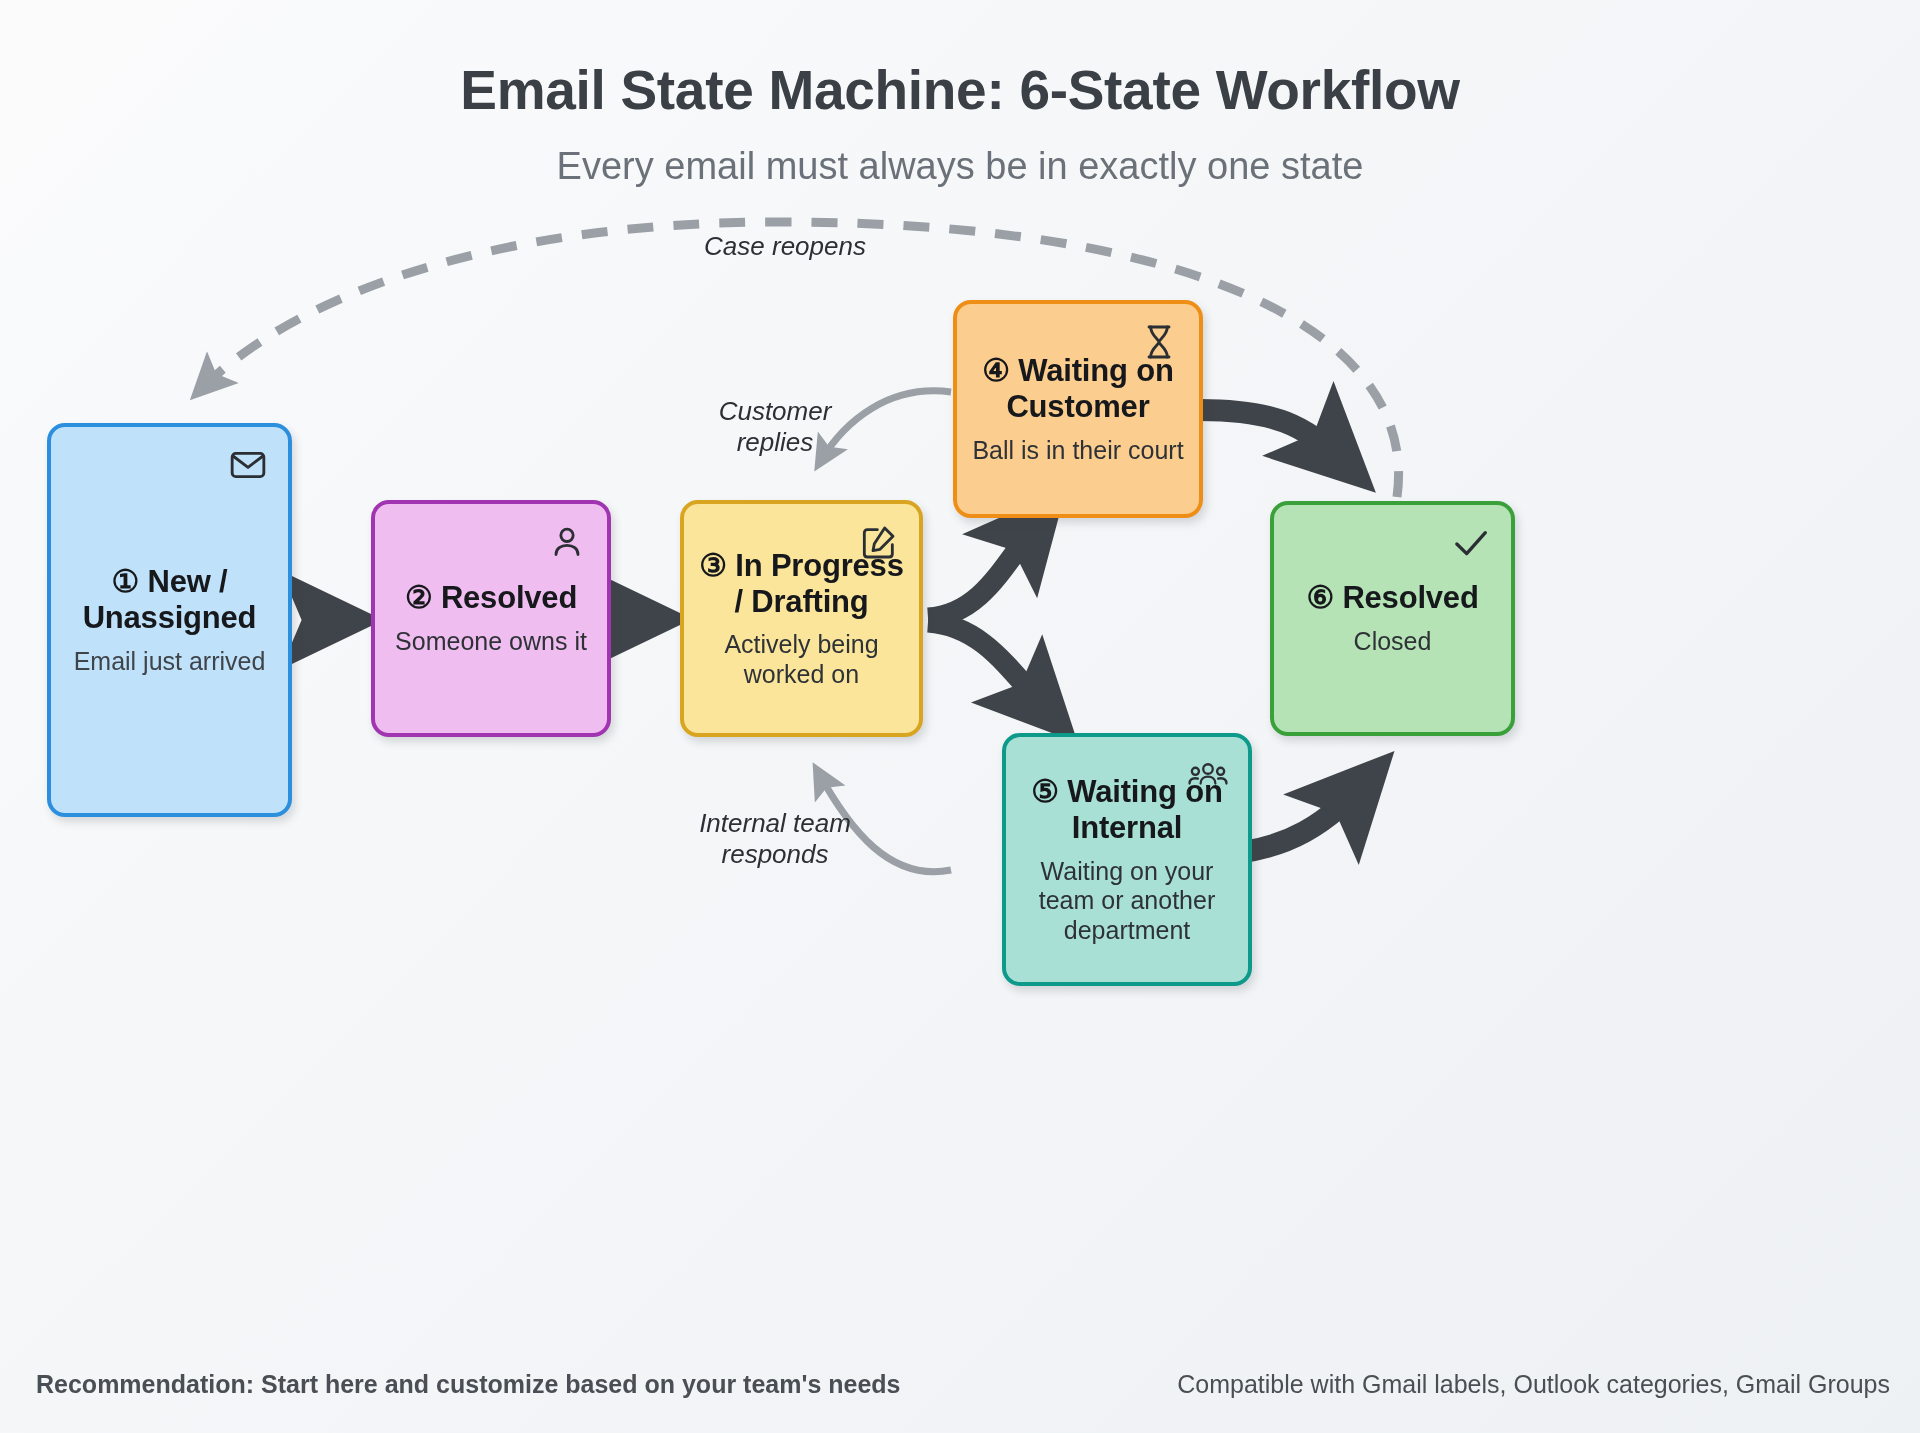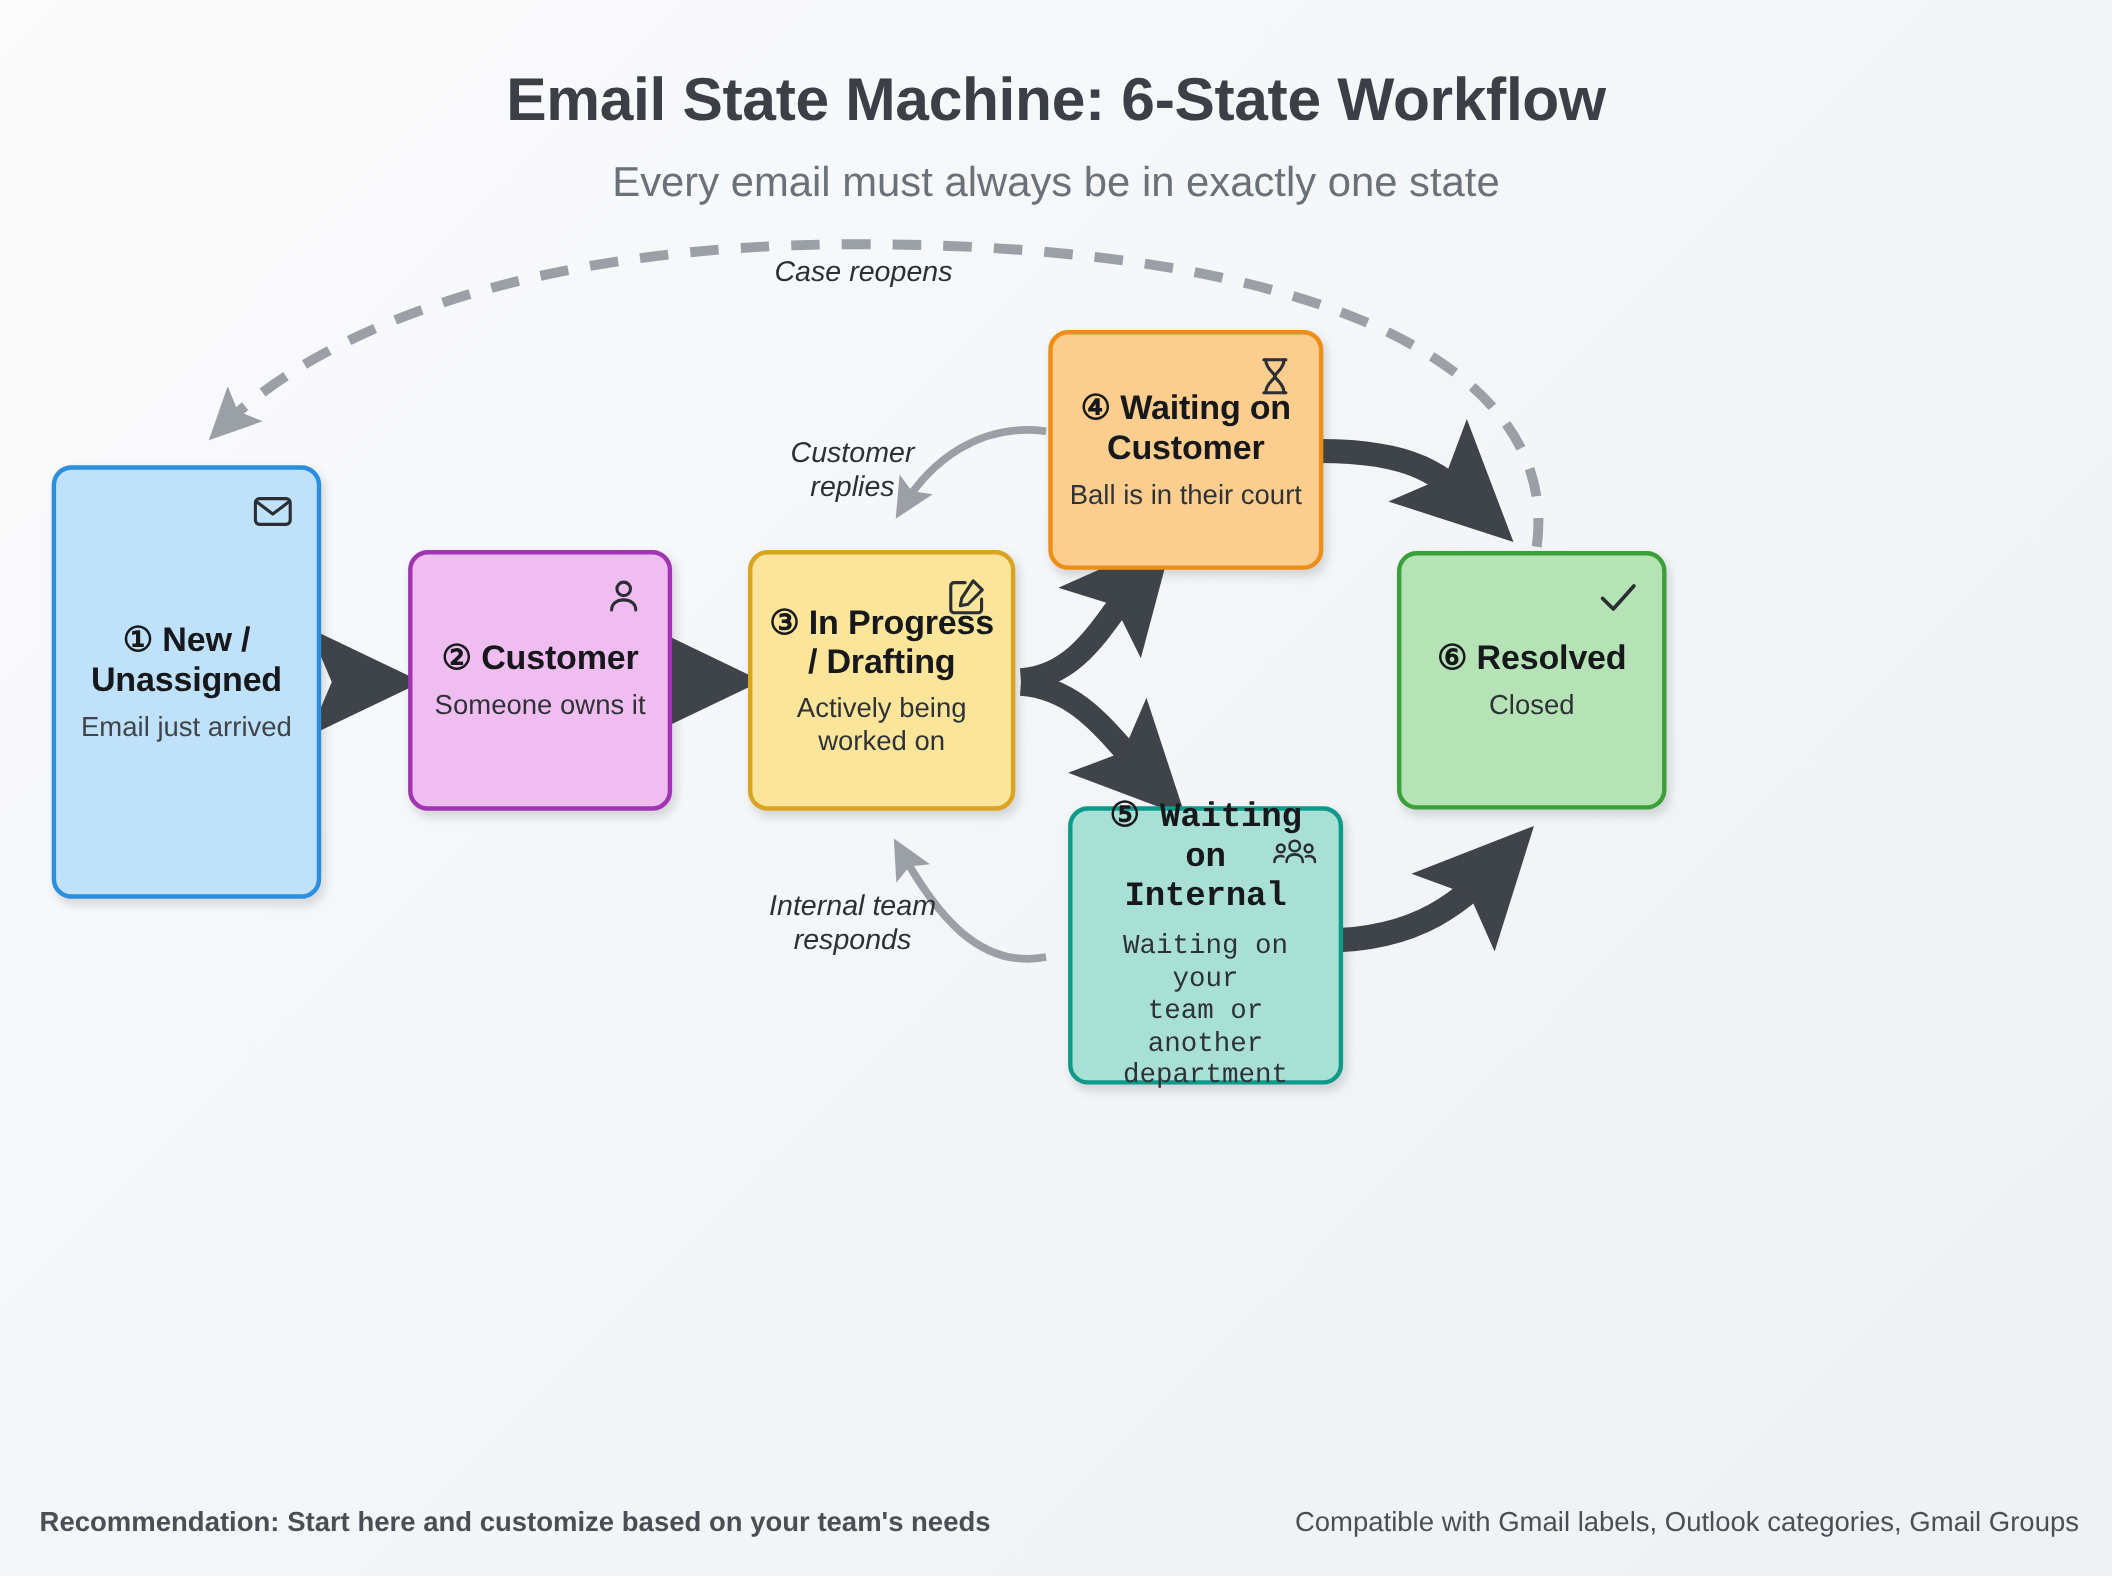--- a/index.html
+++ b/index.html
@@ -104,22 +104,22 @@
   }
   #node-progress {
     left: 680px; top: 500px; width: 243px; height: 237px;
     background: #fae59a; border-color: #d9a520;
   }
   #node-wait-customer {
     left: 953px; top: 283px; width: 250px; height: 218px;
     background: #fbcd8e; border-color: #ef8e17; margin-top: 17px;
   }
   #node-wait-internal {
-    left: 971px; top: 733px; width: 250px; height: 253px;
-    background: #a8e0d5; border-color: #0d9a8a; font-family: Liberation Mono, monospace;
+    left: 1002px; top: 733px; width: 250px; height: 253px;
+    background: #a8e0d5; border-color: #0d9a8a;
   }
   #node-resolved {
     left: 1270px; top: 501px; width: 245px; height: 235px;
     background: #b5e3b5; border-color: #3aa03a;
   }
 
   
   .edge-label {
     position: absolute;
     font-style: italic;
@@ -221,21 +221,21 @@
     <span class="node-sub">Email just arrived</span>
   </div>
 
   <div class="node" id="node-assigned">
     <span class="node-icon">
       <svg viewBox="0 0 24 24" fill="none" stroke="currentColor" stroke-width="1.7" stroke-linecap="round" stroke-linejoin="round">
         <circle cx="12" cy="8" r="3.7"></circle>
         <path d="M5.4 19.5 C5.4 15.9 8.4 14 12 14 C15.6 14 18.6 15.9 18.6 19.5"></path>
       </svg>
     </span>
-    <span class="node-title">② Customer</span>
+    <span class="node-title">② Resolved</span>
     <span class="node-sub">Someone owns it</span>
   </div>
 
   <div class="node" id="node-progress">
     <span class="node-icon">
       <svg viewBox="0 0 24 24" fill="none" stroke="currentColor" stroke-width="1.7" stroke-linecap="round" stroke-linejoin="round">
         <path d="M20 13.6 V19.3 A1.8 1.8 0 0 1 18.2 21 H5 A1.8 1.8 0 0 1 3.2 19.3 V6.4 A1.8 1.8 0 0 1 5 4.6 H11"></path>
         <path d="M15.4 3.6 L20.4 8.6 L12.6 16.4 L8.4 17.2 L9.2 13 Z"></path>
       </svg>
     </span>

